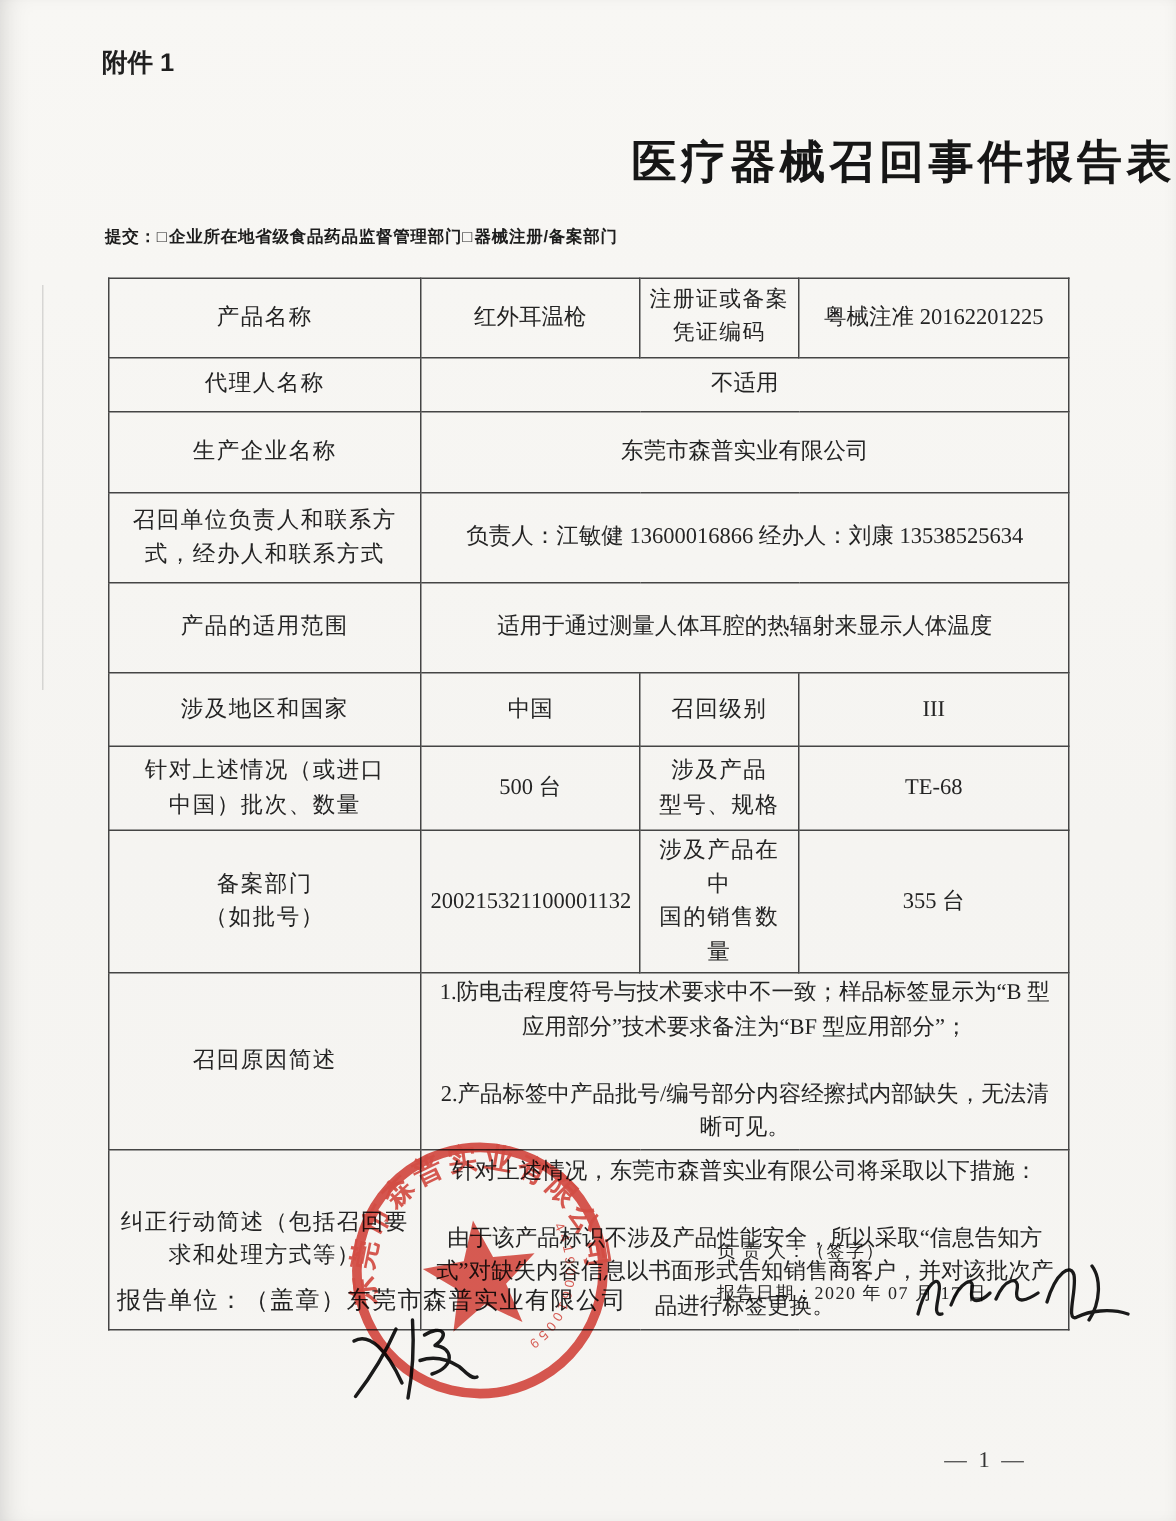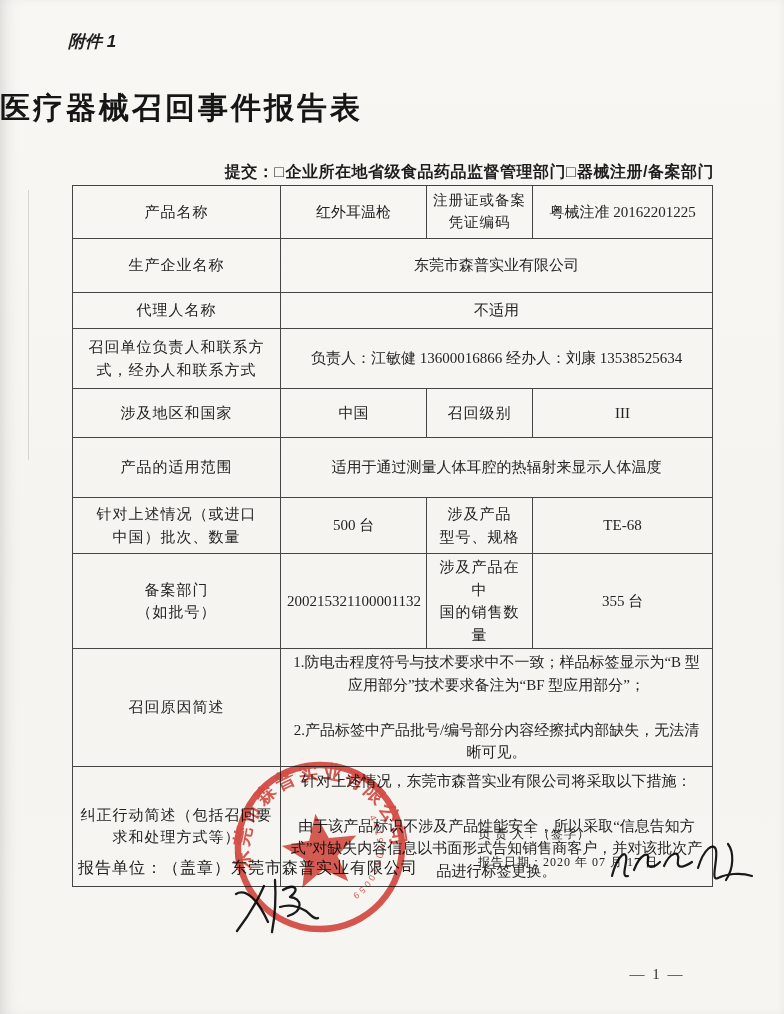--- a/index.html
+++ b/index.html
@@ -14,32 +14,32 @@
     background:linear-gradient(180deg,#f8f7f4 0%,#f5f4f1 55%,#f6f5f2 100%);
     box-shadow:inset 12px 0 22px -16px rgba(0,0,0,.25), inset -6px 0 14px -12px rgba(0,0,0,.15);
   }
   .scan-artifact{
     position:absolute;left:28px;top:190px;width:1px;height:270px;
     background:rgba(120,120,120,.25);
   }
   .attachment{
     position:absolute;left:68px;top:30px;
     font-family:"Liberation Sans","DejaVu Sans",sans-serif;
-    font-weight:700;font-size:17px;color:#1f1f1f;font-style:italic;
+    font-weight:700;font-size:17px;color:#1f1f1f;
   }
   .title{
-    position:absolute;left:0;top:88px;width:784px;text-align:left;
+    position:absolute;left:0;top:88px;width:784px;text-align:right;
     font-family:"Liberation Sans","DejaVu Sans",sans-serif;
     font-weight:700;font-size:30px;letter-spacing:3px;color:#161616;
   }
   .submit-line{
-    position:absolute;left:70px;top:162px;width:644px;
-    display:flex;justify-content:flex-end;
+    position:absolute;left:70px;top:150px;width:644px;
+    display:flex;justify-content:flex-start;
     font-family:"Liberation Sans","DejaVu Sans",sans-serif;
-    font-weight:700;font-size:16px;color:#1d1d1d;letter-spacing:.5px;
+    font-weight:700;font-size:11px;color:#1d1d1d;letter-spacing:.5px;
   }
   .submit-line .cb{font-weight:400;margin-right:1px;}
   table.form{
     position:absolute;left:72px;top:185px;width:640px;
     border-collapse:collapse;table-layout:fixed;
     font-size:15px;color:#242424;
   }
   table.form td{
     border:1.4px solid #454545;
     padding:2px 6px;vertical-align:middle;text-align:center;
@@ -98,42 +98,42 @@
         <col style="width:180px">
       </colgroup>
     <tbody>
         <tr style="height:53px">
       <td class="lab">产品名称</td>
       <td>红外耳温枪</td>
       <td class="lab pre" style="font-size:14.5px">注册证或备案
 凭证编码</td>
       <td>粤械注准 20162201225</td>
     </tr>
+    <tr style="height:36px">
+      <td class="lab">代理人名称</td>
+      <td colspan="3">不适用</td>
+    </tr>
     <tr style="height:54px">
       <td class="lab">生产企业名称</td>
       <td colspan="3">东莞市森普实业有限公司</td>
-    </tr>
-    <tr style="height:36px">
-      <td class="lab">代理人名称</td>
-      <td colspan="3">不适用</td>
     </tr>
     <tr style="height:60px">
       <td class="lab pre">召回单位负责人和联系方
 式，经办人和联系方式</td>
       <td colspan="3" class="left">负责人：江敏健   13600016866   经办人：刘康 13538525634</td>
+    </tr>
+    <tr style="height:60px">
+      <td class="lab">产品的适用范围</td>
+      <td colspan="3" class="left">适用于通过测量人体耳腔的热辐射来显示人体温度</td>
     </tr>
     <tr style="height:49px">
       <td class="lab">涉及地区和国家</td>
       <td>中国</td>
       <td class="lab">召回级别</td>
       <td>III</td>
-    </tr>
-    <tr style="height:60px">
-      <td class="lab">产品的适用范围</td>
-      <td colspan="3" class="left">适用于通过测量人体耳腔的热辐射来显示人体温度</td>
     </tr>
     <tr style="height:56px">
       <td class="lab pre">针对上述情况（或进口
 中国）批次、数量</td>
       <td>500 台</td>
       <td class="lab pre">涉及产品
 型号、规格</td>
       <td>TE-68</td>
     </tr>
     <tr style="height:55px">

